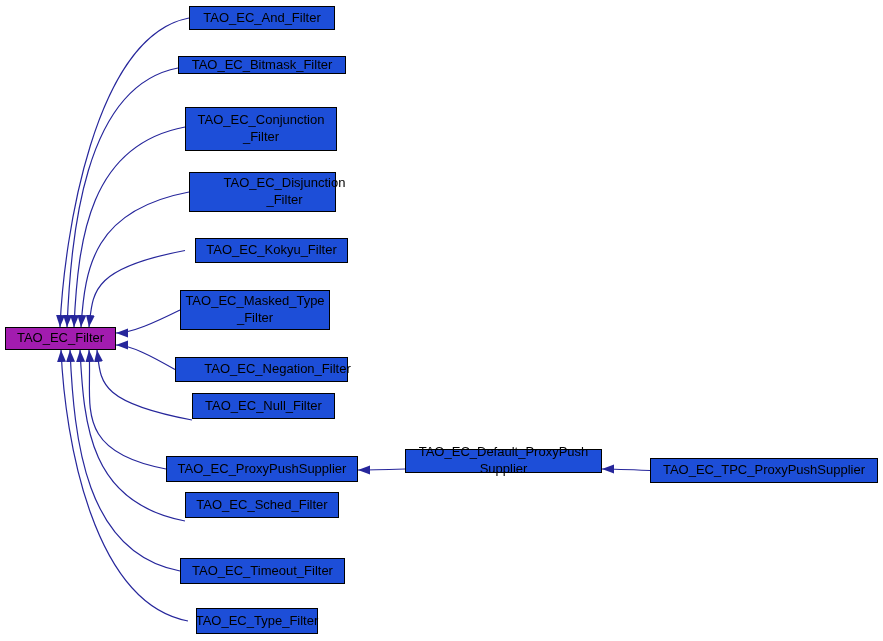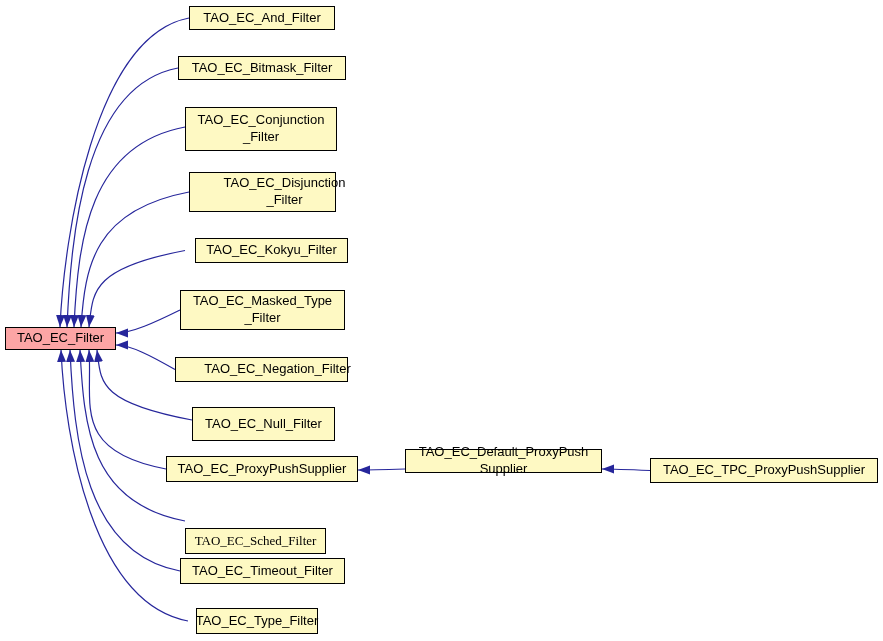--- a/index.html
+++ b/index.html
@@ -20,21 +20,21 @@
     left: 0;
     top: 0;
     width: 883px;
     height: 641px;
     pointer-events: none;
   }
   .node {
     position: absolute;
     box-sizing: border-box;
     border: 1.4px solid #000000;
-    background: #fef9c3;
+    background: #1d4ed8;
     color: #000000;
     display: flex;
     align-items: center;
     justify-content: center;
     text-align: center;
     font-size: 13px;
     line-height: 1.3;
     white-space: pre-line;
     cursor: pointer;
   }
@@ -64,33 +64,33 @@
         <path d="M192,420 C97,402 101,381.5 97,350" fill="none" stroke="#26269b" stroke-width="1.2" marker-end="url(#arrow)"></path>
         <path d="M166,469 C71,451 93,403.55 89,350" fill="none" stroke="#26269b" stroke-width="1.2" marker-end="url(#arrow)"></path>
         <path d="M185,521 C90,503 84,426.95 80,350" fill="none" stroke="#26269b" stroke-width="1.2" marker-end="url(#arrow)"></path>
         <path d="M180,571 C85,553 74,440 70,350" fill="none" stroke="#26269b" stroke-width="1.2" marker-end="url(#arrow)"></path>
         <path d="M188,621 C93,603 65,440 61,350" fill="none" stroke="#26269b" stroke-width="1.2" marker-end="url(#arrow)"></path>
         <path d="M405,469 C386.2,469.55 369.75,470 358,470" fill="none" stroke="#26269b" stroke-width="1.2" marker-end="url(#arrow)"></path>
         <path d="M650,470.5 C630.8,469.675 614,469 602,469" fill="none" stroke="#26269b" stroke-width="1.2" marker-end="url(#arrow)"></path>
       </g>
   </svg>
   <div id="nodes-layer">
-      <div class="node base" style="left: 5px; top: 327px; width: 111px; height: 23px; background: #fca5a5;">TAO_EC_Filter</div>
+      <div class="node base" style="left: 5px; top: 327px; width: 111px; height: 23px; background: #a21caf;">TAO_EC_Filter</div>
       <div class="node" style="left: 189px; top: 6px; width: 146px; height: 24px;">TAO_EC_And_Filter</div>
-      <div class="node" style="left: 178px; top: 56px; width: 168px; height: 24px;">TAO_EC_Bitmask_Filter</div>
+      <div class="node" style="left: 178px; top: 56px; width: 168px; height: 18px;">TAO_EC_Bitmask_Filter</div>
       <div class="node" style="left: 185px; top: 107px; width: 152px; height: 44px;">TAO_EC_Conjunction
 _Filter</div>
       <div class="node" style="left: 189px; top: 172px; width: 147px; height: 40px; padding-left: 44px;">TAO_EC_Disjunction
 _Filter</div>
       <div class="node" style="left: 195px; top: 238px; width: 153px; height: 25px;">TAO_EC_Kokyu_Filter</div>
-      <div class="node" style="left: 180px; top: 290px; width: 165px; height: 40px;">TAO_EC_Masked_Type
+      <div class="node" style="left: 180px; top: 290px; width: 150px; height: 40px;">TAO_EC_Masked_Type
 _Filter</div>
       <div class="node" style="left: 175px; top: 357px; width: 173px; height: 25px; padding-left: 32px;">TAO_EC_Negation_Filter</div>
-      <div class="node" style="left: 192px; top: 407px; width: 143px; height: 34px;">TAO_EC_Null_Filter</div>
+      <div class="node" style="left: 192px; top: 393px; width: 143px; height: 26px;">TAO_EC_Null_Filter</div>
       <div class="node" style="left: 166px; top: 456px; width: 192px; height: 26px;">TAO_EC_ProxyPushSupplier</div>
-      <div class="node" style="left: 185px; top: 528px; width: 141px; height: 26px; font-family: Liberation Serif, serif;">TAO_EC_Sched_Filter</div>
+      <div class="node" style="left: 185px; top: 492px; width: 154px; height: 26px;">TAO_EC_Sched_Filter</div>
       <div class="node" style="left: 180px; top: 558px; width: 165px; height: 26px;">TAO_EC_Timeout_Filter</div>
       <div class="node" style="left: 188px; top: 608px; width: 122px; height: 26px; margin-left: 8px;">TAO_EC_Type_Filter</div>
       <div class="node" style="left: 405px; top: 449px; width: 197px; height: 24px;">TAO_EC_Default_ProxyPush
 Supplier</div>
       <div class="node" style="left: 650px; top: 458px; width: 228px; height: 25px;">TAO_EC_TPC_ProxyPushSupplier</div>
     </div>
 </div>
 
 </body></html>

